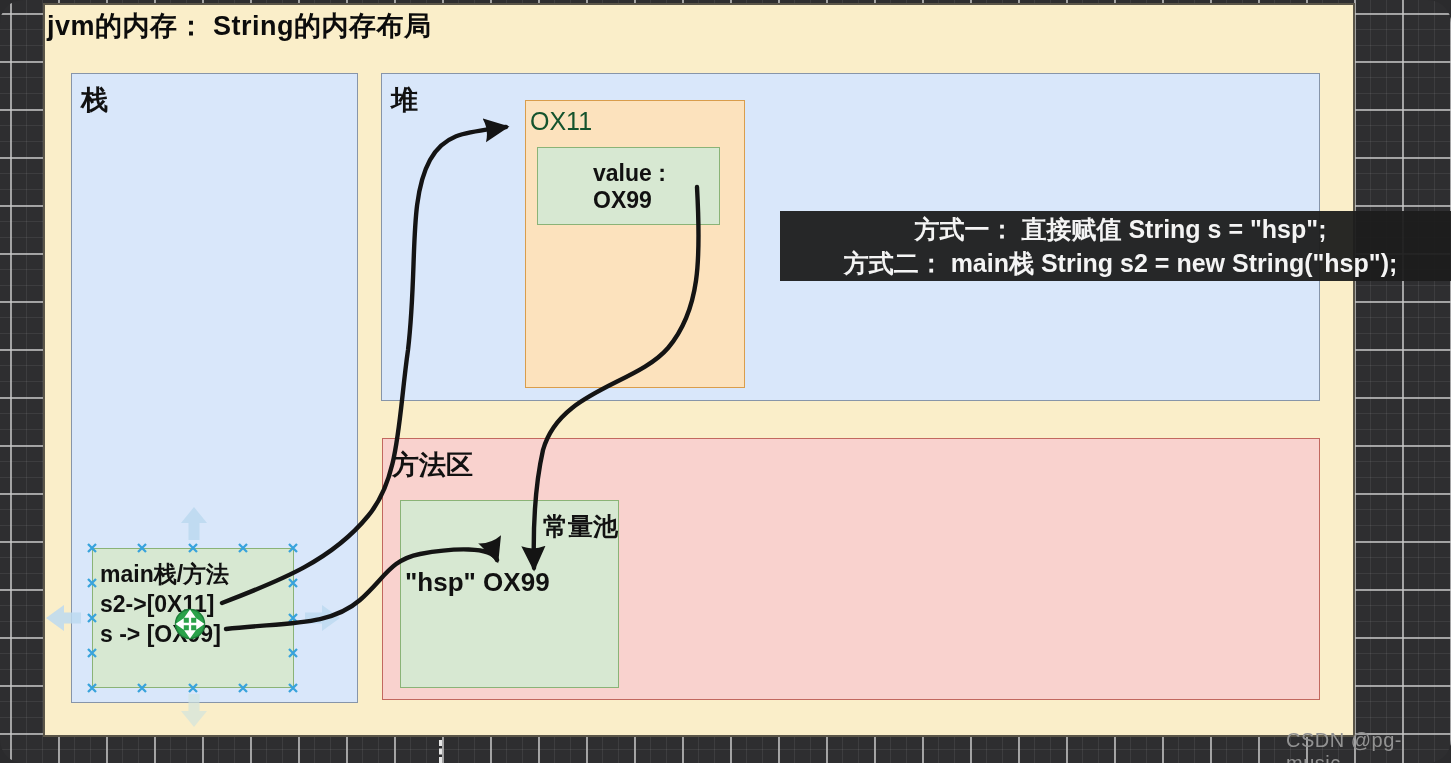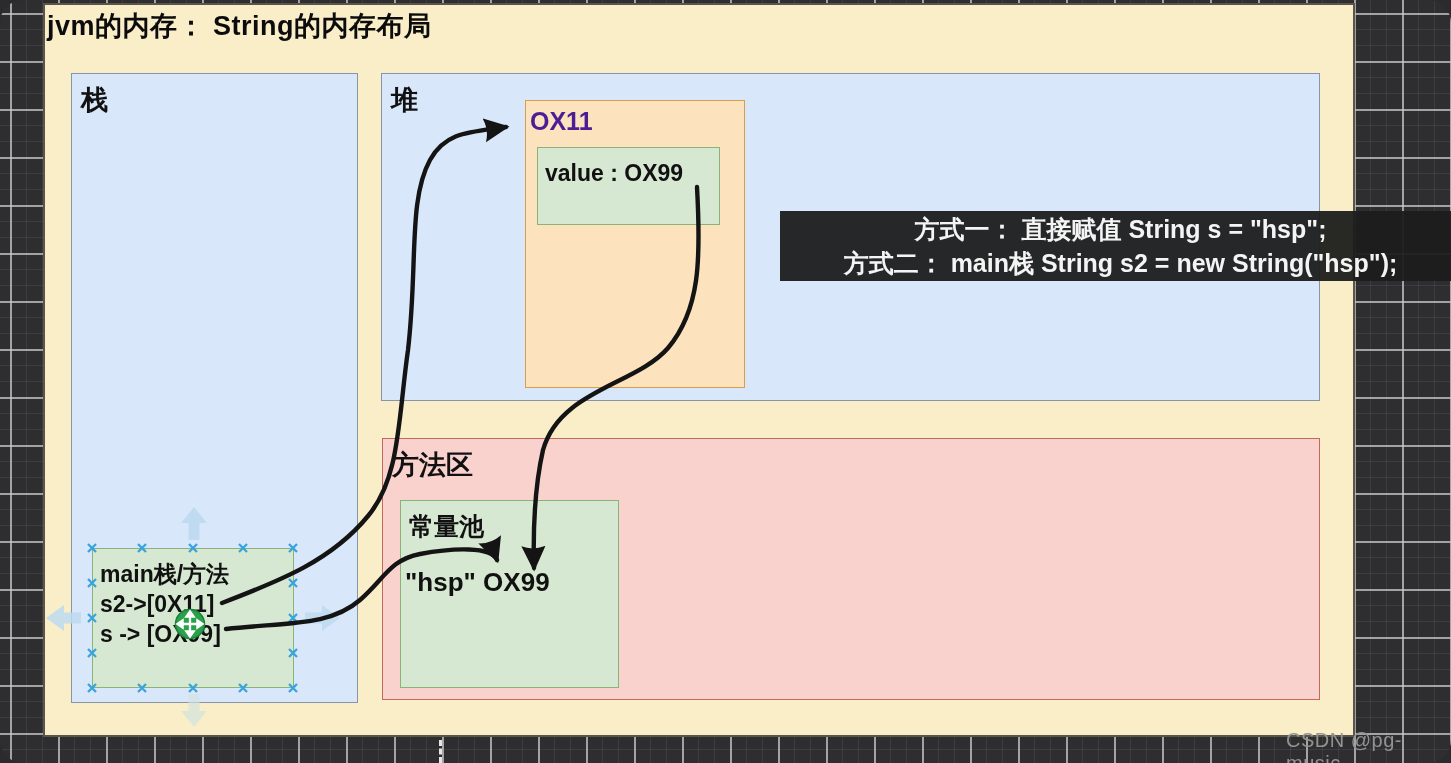--- a/index.html
+++ b/index.html
@@ -21,25 +21,25 @@
   .panel{left:43px;top:3px;width:1312px;height:734px;background:#faeec9;border:2px solid #5a5548;}
   .page-title{left:47px;top:8px;font-size:27px;font-weight:700;color:#0c0c0c;letter-spacing:.5px;}
   
   .region{border:1px solid #8795a9;background:#d9e7fa;}
   .stack-box{left:71px;top:73px;width:287px;height:630px;}
   .heap-box{left:381px;top:73px;width:939px;height:328px;}
   .method-box{left:382px;top:438px;width:938px;height:262px;background:#f9d2ce;border-color:#c2685f;}
   .region-label{display:inline-block;padding:8px 0 0 9px;font-size:27px;font-weight:700;color:#111;}
   
   .obj-box{left:525px;top:100px;width:220px;height:288px;background:#fce2bd;border:1px solid #d99d4c;}
-  .obj-label{display:inline-block;padding:6px 0 0 4px;font-size:25px;font-weight:700;color:#4c1d95;}
+  .obj-label{display:inline-block;padding:6px 0 0 4px;font-size:25px;font-weight:400;color:#14532d;}
   .value-box{left:537px;top:147px;width:183px;height:78px;background:#d7e8d2;border:1px solid #8ab377;}
-  .value-text{display:inline-block;padding:12px 0 0 7px;font-size:23px;font-weight:700;color:#111;}
+  .value-text{display:inline-block;padding:12px 0 0 7px;font-size:23px;font-weight:700;color:#111;margin-left:48px;}
   
-  .pool-box{left:400px;top:500px;width:219px;height:188px;background:#d7e8d2;border:1px solid #8ab377;}
+  .pool-box{left:400px;top:500px;width:219px;height:188px;background:#d7e8d2;border:1px solid #8ab377;text-align:right;}
   .pool-label{display:inline-block;padding:9px 0 0 8px;font-size:25px;font-weight:700;color:#111;}
   .pool-entry{position:absolute;left:4px;top:66px;font-size:26px;font-weight:700;color:#111;white-space:nowrap;}
   
   .frame-box{left:92px;top:548px;width:202px;height:140px;background:#d7e8d2;border:1px solid #8ab377;padding:10px 0 8px 7px;}
   .frame-line{font-size:23px;line-height:30px;font-weight:700;color:#111;white-space:nowrap;}
   
   .annotation{left:780px;top:211px;width:671px;height:70px;background:rgba(28,28,28,.95);
     color:#f4f4f4;padding:1px 0 0 10px;z-index:8;}
   .annotation div{font-size:25px;line-height:34px;font-weight:700;white-space:nowrap;text-align:center;}
   

